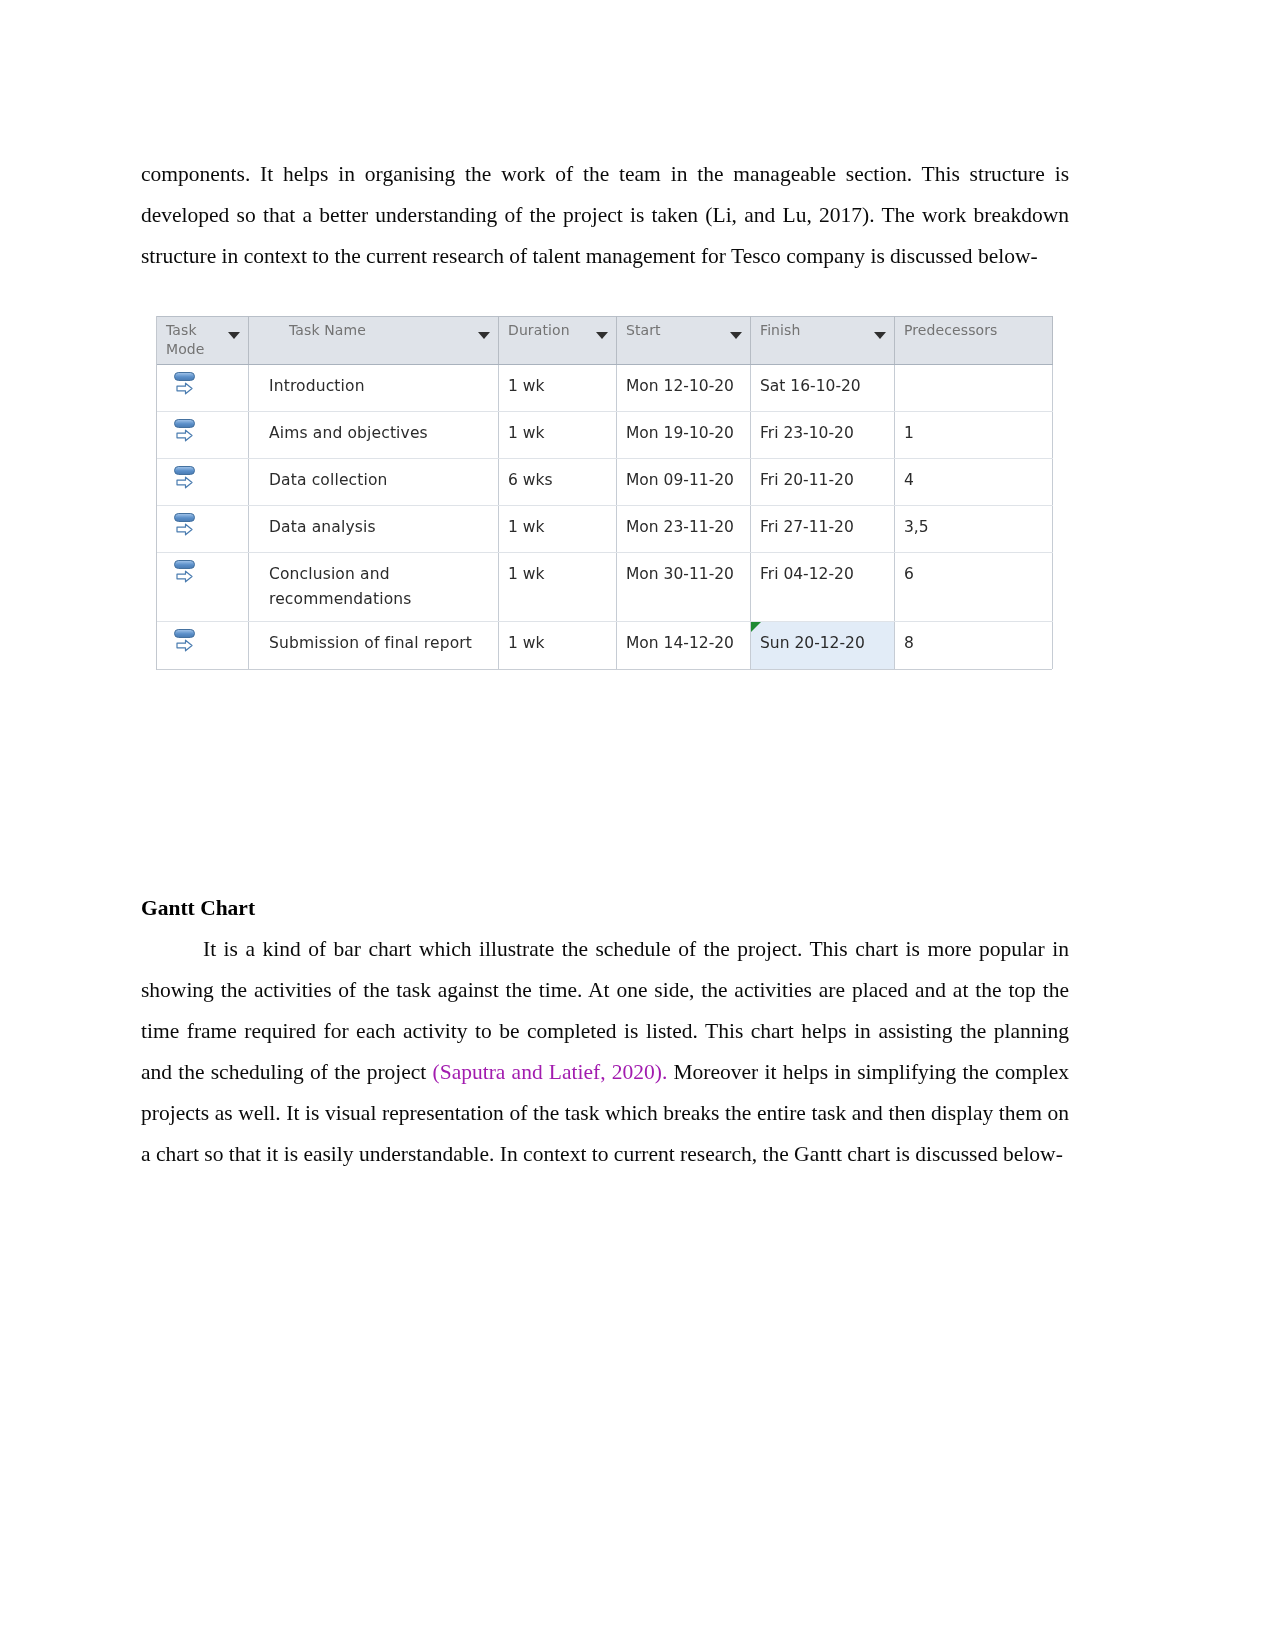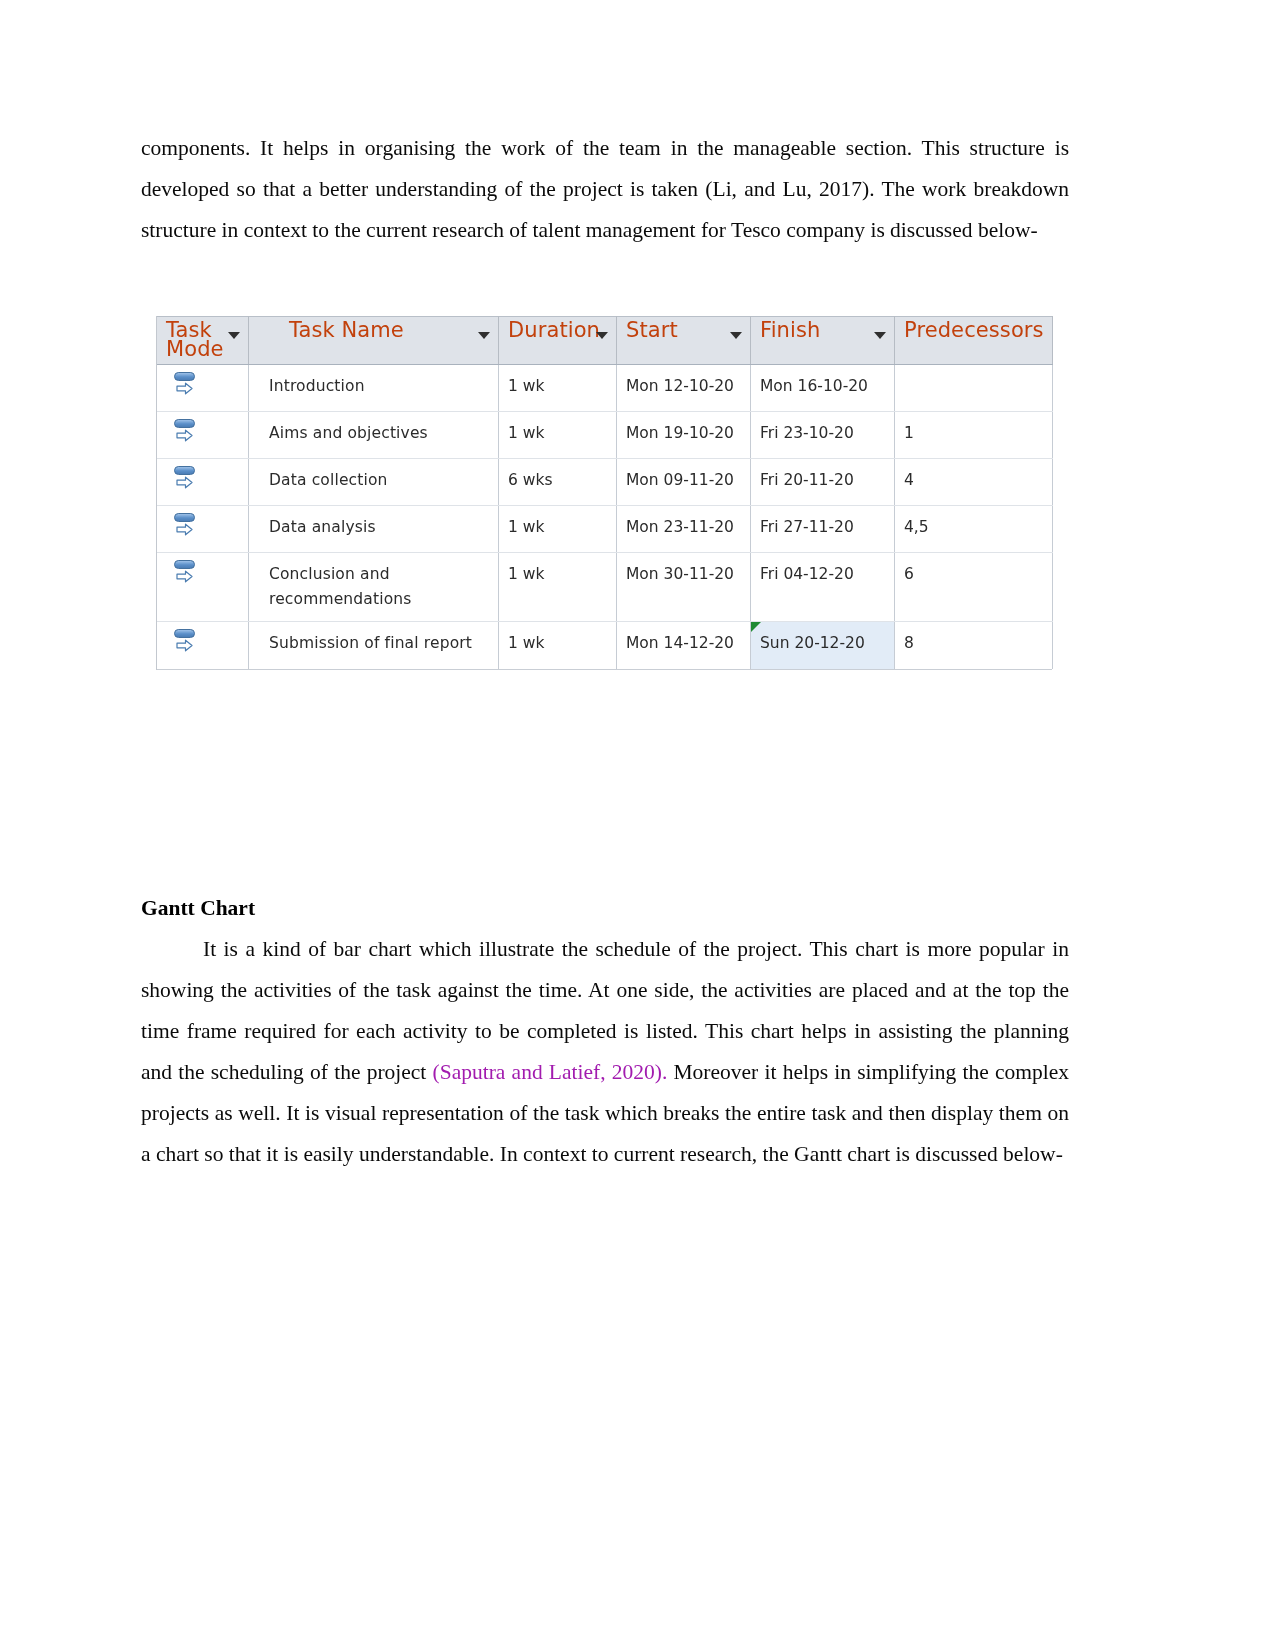--- a/index.html
+++ b/index.html
@@ -20,21 +20,21 @@
     position: absolute;
     left: 0; top: 0;
     width: 1275px;
     height: 1651px;
     background: #fff;
   }
 
   .content {
     position: absolute;
     left: 141px;
-    top: 128px;
+    top: 154px;
     width: 928px;
   }
 
   
   .para {
     font-family: "Liberation Serif", "DejaVu Serif", serif;
     font-size: 21.5px;
     line-height: 41px;
     text-align: justify;
     text-justify: inter-word;
@@ -79,23 +79,23 @@
     background: #fff;
   }
   .mspj thead th {
     background: #dfe3e9;
     border-bottom: 1px solid #a9b2bd;
     border-top: 1px solid #b8bfc8;
     border-right: 1px solid #b6bcc4;
     height: 47px;
     text-align: left;
     font-weight: normal;
-    color: #c2410c;
+    color: #737373;
     position: relative;
-    font-size: 21px;
+    font-size: 14px;
     letter-spacing: .1px;
   }
   .mspj thead th.first { border-left: 1px solid #b8bfc8; }
   .hdr-label {
     display: block;
     padding: 4px 0 0 9px;
     line-height: 19px;
     white-space: pre-line;
   }
   .hdr-filter {
@@ -247,21 +247,21 @@
             <td>
               <div class="cell name">Introduction</div>
             </td>
             <td>
               <div class="cell ">1 wk</div>
             </td>
             <td>
               <div class="cell ">Mon 12-10-20</div>
             </td>
             <td>
-              <div class="cell ">Mon 16-10-20</div>
+              <div class="cell ">Sat 16-10-20</div>
             </td>
             <td>
               <div class="cell "></div>
             </td>
           </tr>
           <tr>
             <td>
               <div class="cell mode">
                 <div class="mode-icon">
                   <span class="bar"></span>
@@ -331,21 +331,21 @@
             <td>
               <div class="cell ">1 wk</div>
             </td>
             <td>
               <div class="cell ">Mon 23-11-20</div>
             </td>
             <td>
               <div class="cell ">Fri 27-11-20</div>
             </td>
             <td>
-              <div class="cell ">4,5</div>
+              <div class="cell ">3,5</div>
             </td>
           </tr>
           <tr>
             <td>
               <div class="cell mode">
                 <div class="mode-icon">
                   <span class="bar"></span>
                   <svg class="arrow" viewBox="0 0 17 13" aria-hidden="true">
                     <path d="M1 4.2 H9.5 V1.2 L16 6.5 L9.5 11.8 V8.8 H1 Z" fill="#ffffff" stroke="#4a7cb0" stroke-width="1.2" stroke-linejoin="round"></path>
                   </svg>

